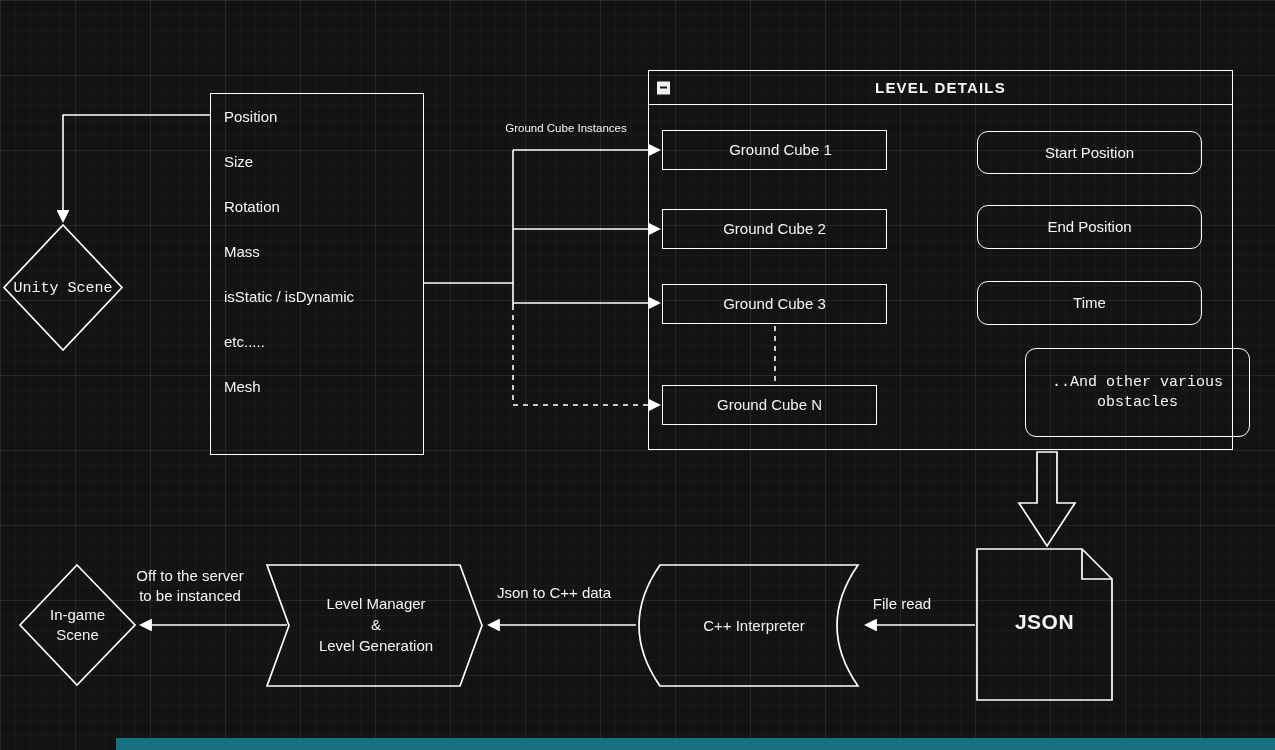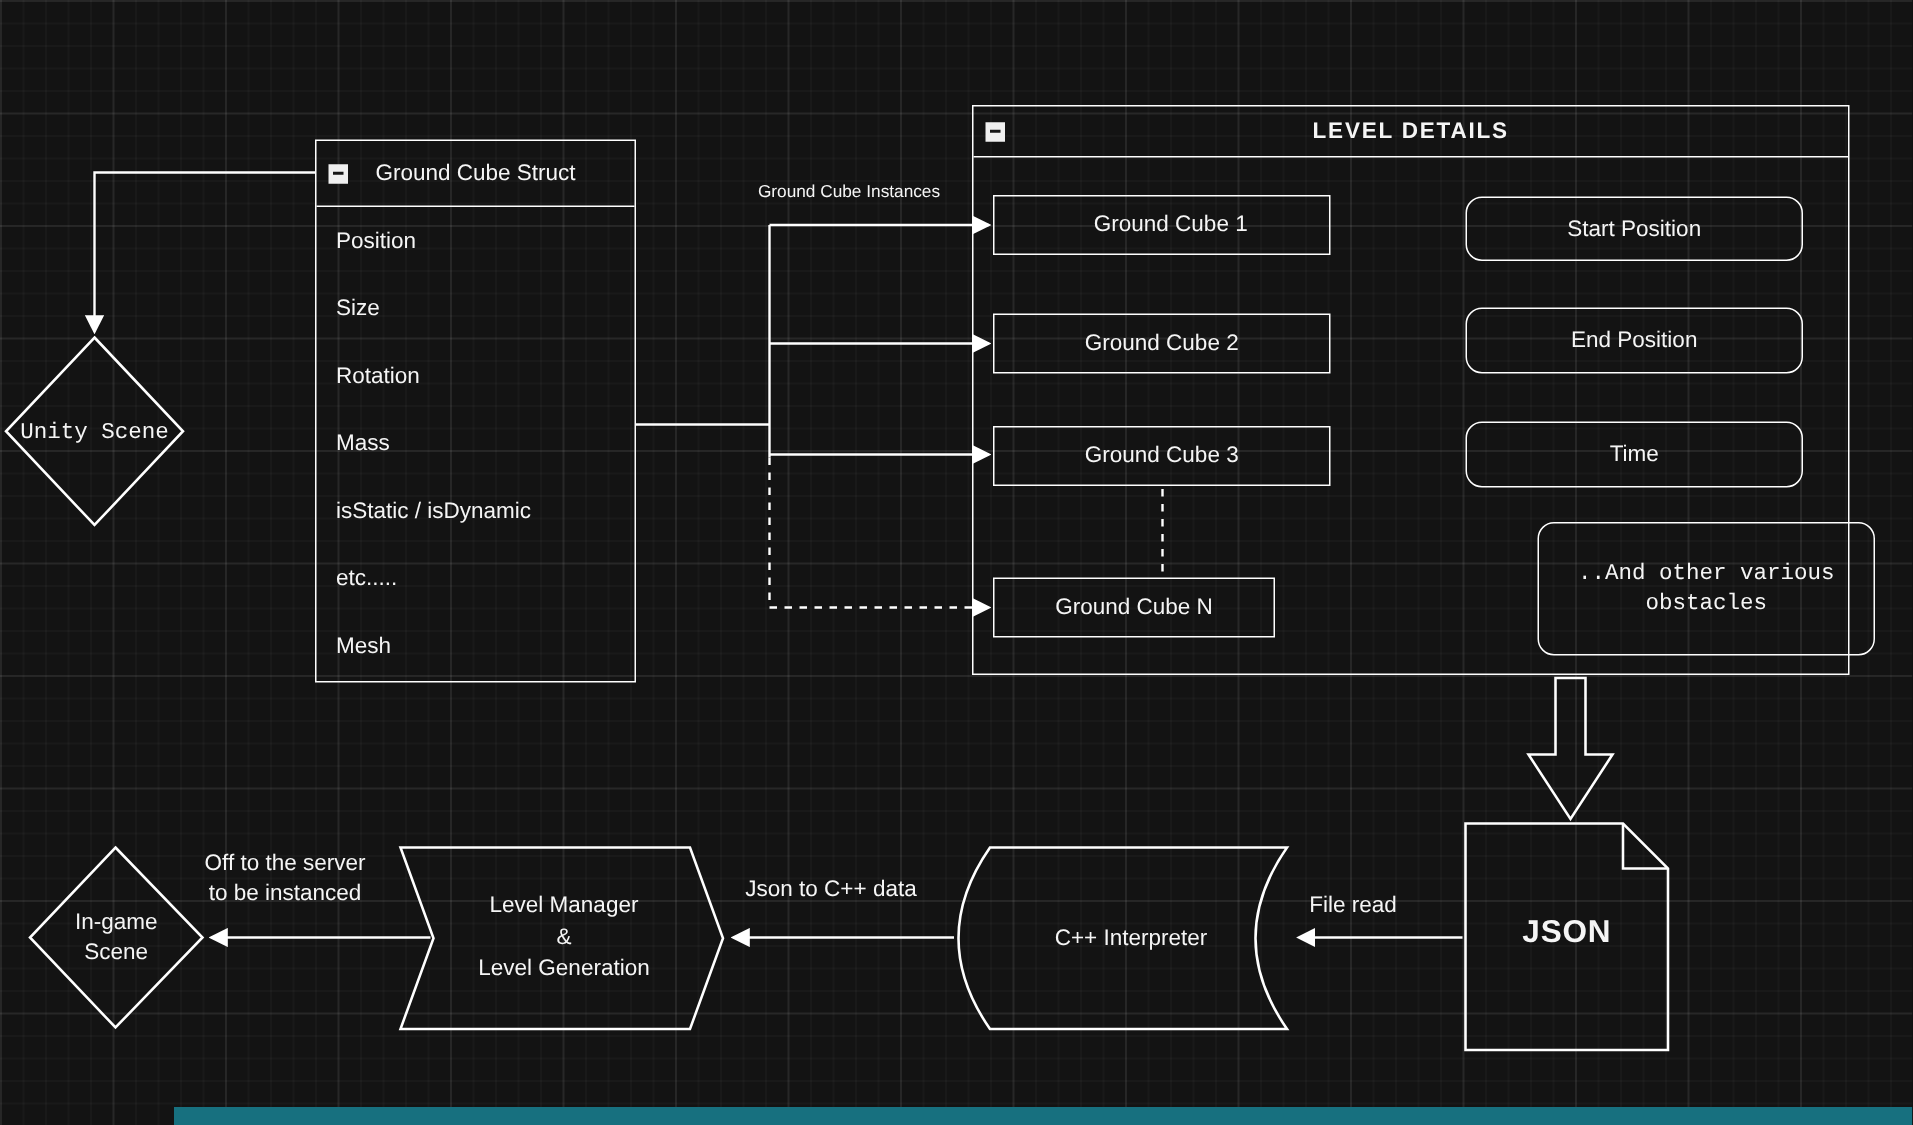--- a/index.html
+++ b/index.html
@@ -84,26 +84,20 @@
 
     <polygon class="shape" points="267,565 460,565 482,625.5 460,686 267,686 289,625.5"></polygon>
 
     <path class="edge" d="M287 625 H141" marker-end="url(#arw)"></path>
 
     <polygon class="shape" points="63,225 122,287.5 63,350 4,287.5"></polygon>
     <polygon class="shape" points="77,565 135,625 77,685 20,625"></polygon>
   </svg>
 
   <div class="struct" style="left:210px;top:93px;width:214px;height:362px;">
-    <div class="struct-title">
-      <span class="collapse">
-          <span class="minus"></span>
-        </span>
-      <span>Ground Cube Struct</span>
-    </div>
     <div class="struct-field">Position</div>
     <div class="struct-field">Size</div>
     <div class="struct-field">Rotation</div>
     <div class="struct-field">Mass</div>
     <div class="struct-field">isStatic / isDynamic</div>
     <div class="struct-field">etc.....</div>
     <div class="struct-field">Mesh</div>
   </div>
 
   <div class="container-box" style="left:648px;top:70px;width:585px;height:380px;">
@@ -117,21 +111,21 @@
 
   <div class="node" style="left:662px;top:130px;width:225px;height:40px;padding-left:12px;">
     <span>Ground Cube 1</span>
   </div>
   <div class="node" style="left:662px;top:209px;width:225px;height:40px;">
     <span>Ground Cube 2</span>
   </div>
   <div class="node" style="left:662px;top:284px;width:225px;height:40px;">
     <span>Ground Cube 3</span>
   </div>
-  <div class="node" style="left:662px;top:385px;width:188px;height:40px;">
+  <div class="node" style="left:662px;top:385px;width:215px;height:40px;">
     <span>Ground Cube N</span>
   </div>
 
   <div class="node rounded" style="left:977px;top:131px;width:225px;height:43px;">
     <span>Start Position</span>
   </div>
   <div class="node rounded" style="left:977px;top:205px;width:225px;height:44px;">
     <span>End Position</span>
   </div>
   <div class="node rounded" style="left:977px;top:281px;width:225px;height:44px;">

